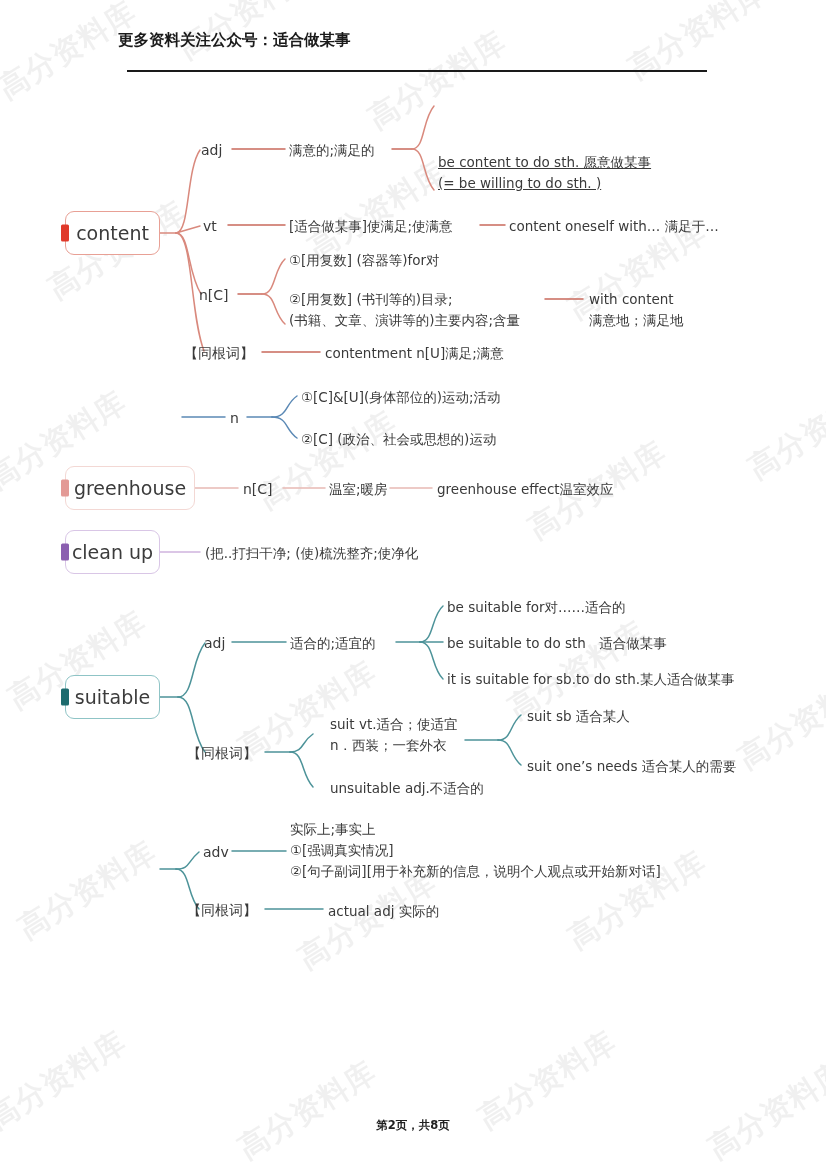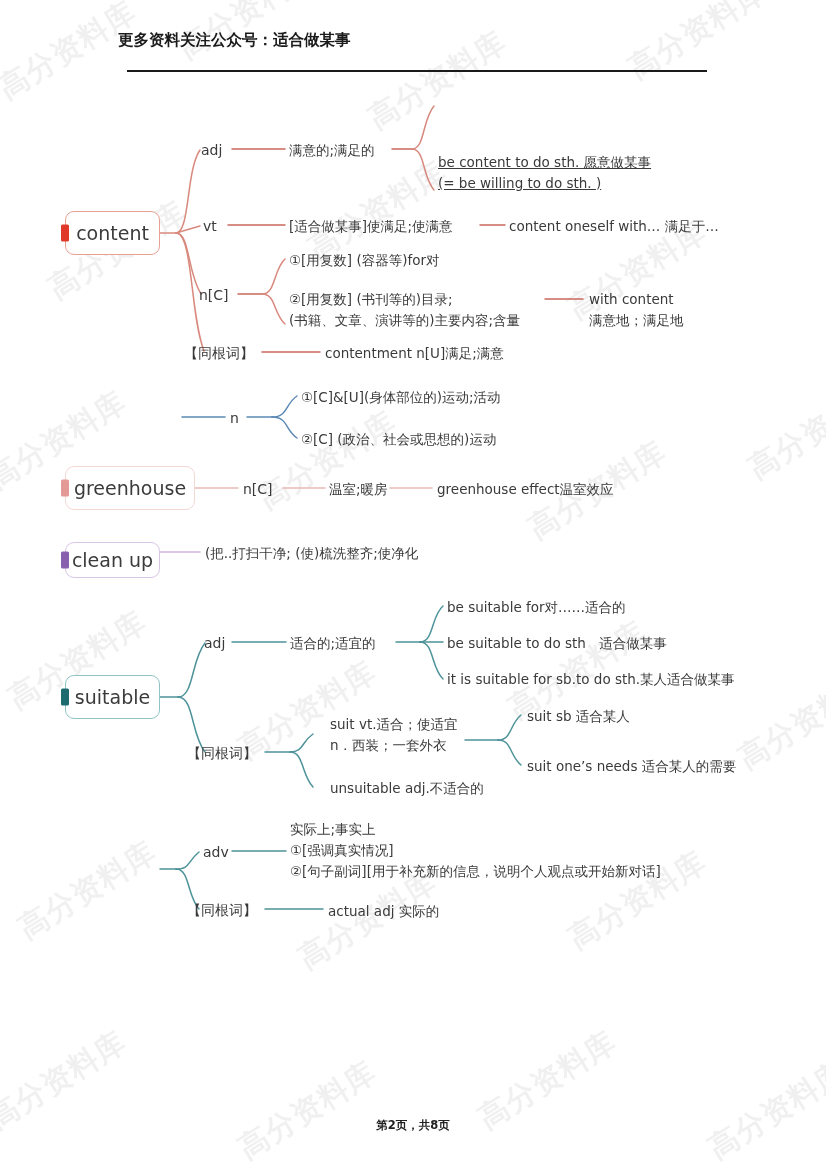--- a/index.html
+++ b/index.html
@@ -278,21 +278,21 @@
   <div class="txt lvl3" style="left:301px; top:429px;">②[C] (政治、社会或思想的)运动</div>
 
   <div class="node pink" style="left:65px; top:466px; width:130px; height:44px;">
     <span class="tab"></span>
     <span>greenhouse</span>
   </div>
   <div class="txt lvl1" style="left:243px; top:479px;">n[C]</div>
   <div class="txt lvl2" style="left:329px; top:479px;">温室;暖房</div>
   <div class="txt lvl3" style="left:437px; top:479px;">greenhouse effect温室效应</div>
 
-  <div class="node purple" style="left:65px; top:530px; width:95px; height:36px;margin-top:12px;">
+  <div class="node purple" style="left:65px; top:530px; width:95px; height:44px;">
     <span class="tab"></span>
     <span>clean up</span>
   </div>
   <div class="txt lvl3" style="left:205px; top:543px;">(把..打扫干净; (使)梳洗整齐;使净化</div>
 
   <div class="node teal" style="left:65px; top:675px; width:95px; height:44px;">
     <span class="tab"></span>
     <span>suitable</span>
   </div>
   <div class="txt lvl1" style="left:204px; top:633px;">adj</div>

